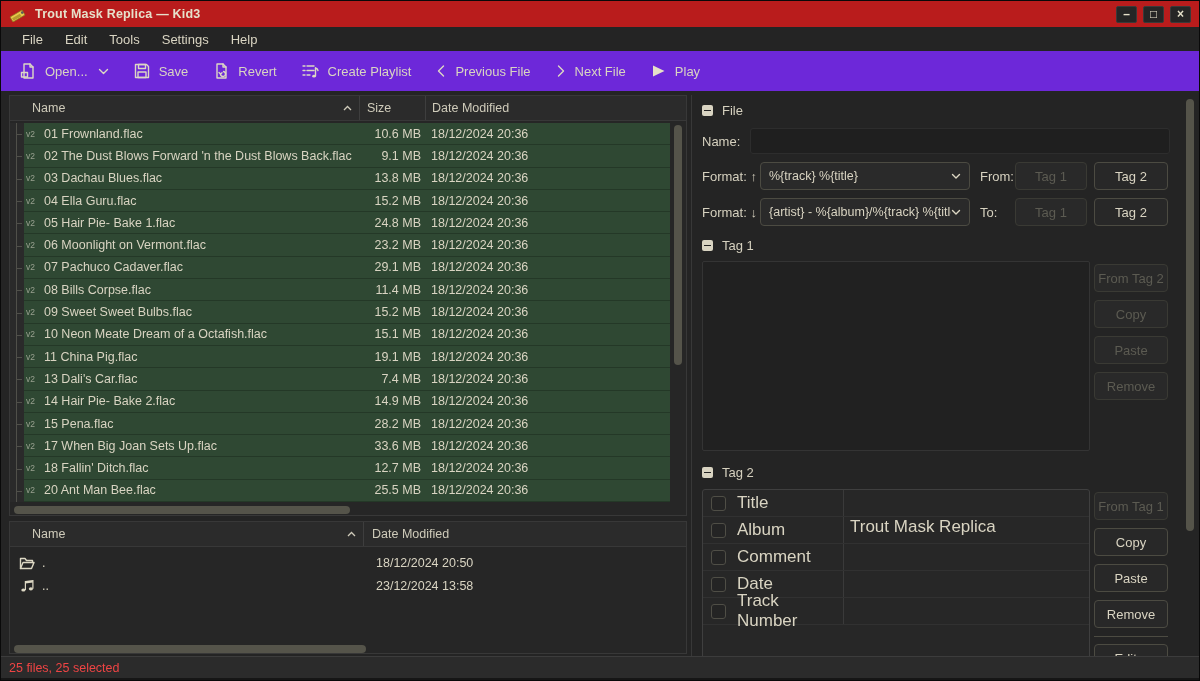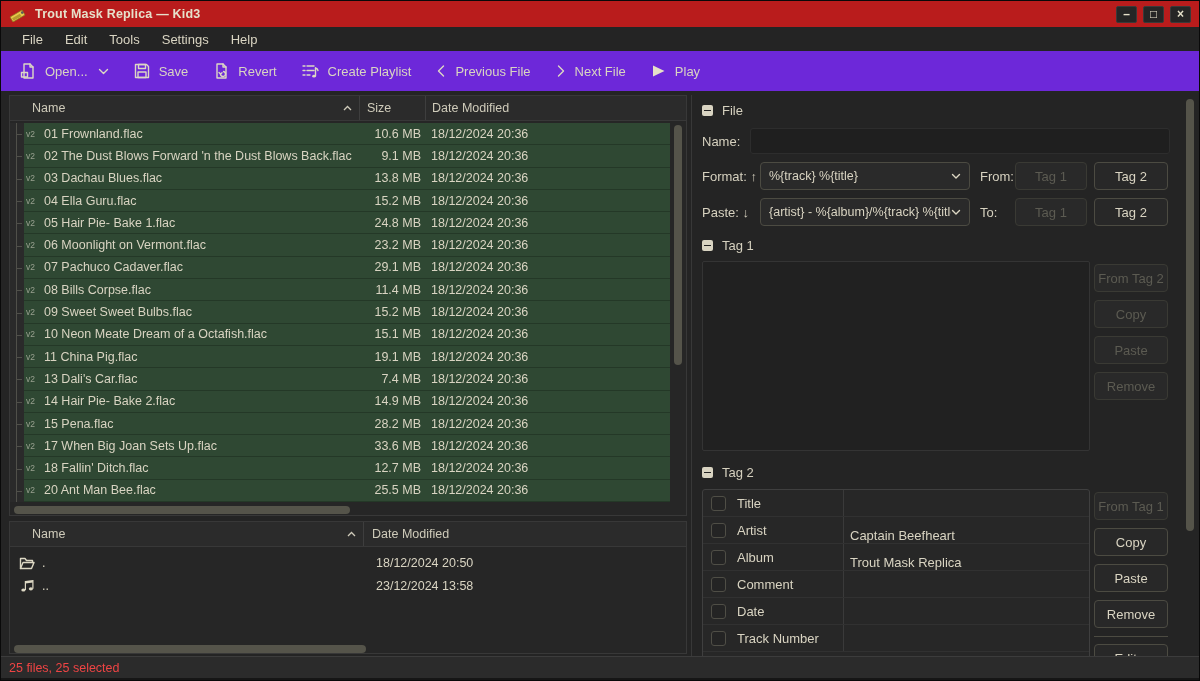--- a/index.html
+++ b/index.html
@@ -73,21 +73,21 @@
     border:1px solid #4c4b42; border-radius:4px; display:flex; align-items:center;
     padding:0 8px; font-size:12.5px; color:#d9d4c2; }
   .combo .combo-val { flex:1; overflow:hidden; white-space:nowrap; }
   .btn { position:absolute; display:flex; align-items:center; justify-content:center;
     font-size:13px; color:#d9d4c2; background:#282828; border:1px solid #4c4b42; border-radius:4px; }
   .btn.disabled { color:#5c5b52; border-color:#3a3a34; background:#292929; }
   .tag1-box { position:absolute; left:10px; top:166px; width:388px; height:190px;
     background:#212121; border:1px solid #343434; border-radius:2px; }
   .tag2-table { position:absolute; left:10px; top:394px; width:388px; height:240px;
     background:#272727; border:1px solid #3f3f3f; border-radius:3px 3px 0 0; overflow:hidden; }
-  .t2row { display:flex; height:27px; align-items:flex-end; border-bottom:1px solid #313131; font-size:13px; }
+  .t2row { display:flex; height:27px; align-items:flex-start; border-bottom:1px solid #313131; font-size:17px; }
   .t2label { width:141px; height:100%; display:flex; align-items:center; gap:11px;
     padding-left:8px; border-right:1px solid #3a3a3a; }
   .cbx { width:15px; height:15px; border:1px solid #4f4e46; border-radius:3px; background:#242424; flex:0 0 auto; }
   .t2value { flex:1; padding-left:6px; overflow:hidden; white-space:nowrap; }
   .btn-sep { position:absolute; left:402px; top:541px; width:74px; border-top:1px solid #4c4b42; }
   
   .statusbar { position:absolute; left:0; top:655px; width:100%; height:22px;
     background:#2b2b2b; border-top:1px solid #3c3c3c; display:flex; align-items:center;
     padding-left:8px; font-size:12.5px; color:#ef4444; }
   .bottom-strip { position:absolute; left:0; top:677px; width:100%; height:4px; background:#161616; }
@@ -468,21 +468,21 @@
         <polyline class="icon-stroke" points="1.5,1.5 5,5 8.5,1.5"></polyline>
       </svg>
     </div>
     <span class="flabel" style="left:288px; top:74px;">From:</span>
     <div class="btn disabled" style="left:323px; top:67px; width:72px; height:28px;">
       <span>Tag 1</span>
     </div>
     <div class="btn" style="left:402px; top:67px; width:74px; height:28px;">
       <span>Tag 2</span>
     </div>
-    <span class="flabel" style="left:10px; top:110px;">Paste: ↓</span>
+    <span class="flabel" style="left:10px; top:110px;">Format: ↓</span>
     <div class="combo" style="top:103px;">
       <span class="combo-val">{artist} - %{album}/%{track} %{title}</span>
       <svg width="10" height="7" viewBox="0 0 10 7">
         <polyline class="icon-stroke" points="1.5,1.5 5,5 8.5,1.5"></polyline>
       </svg>
     </div>
     <span class="flabel" style="left:288px; top:110px;">To:</span>
     <div class="btn disabled" style="left:323px; top:103px; width:72px; height:28px;">
       <span>Tag 1</span>
     </div>
@@ -515,27 +515,20 @@
     <div class="tag2-table">
 
         <div class="t2row">
           <span class="t2label">
             <span class="cbx"></span>
             <span>Title</span>
           </span>
           <span class="t2value"></span>
         </div>
 
-        <div class="t2row">
-          <span class="t2label">
-            <span class="cbx"></span>
-            <span>Artist</span>
-          </span>
-          <span class="t2value">Captain Beefheart</span>
-        </div>
 
         <div class="t2row">
           <span class="t2label">
             <span class="cbx"></span>
             <span>Album</span>
           </span>
           <span class="t2value">Trout Mask Replica</span>
         </div>
 
         <div class="t2row">

